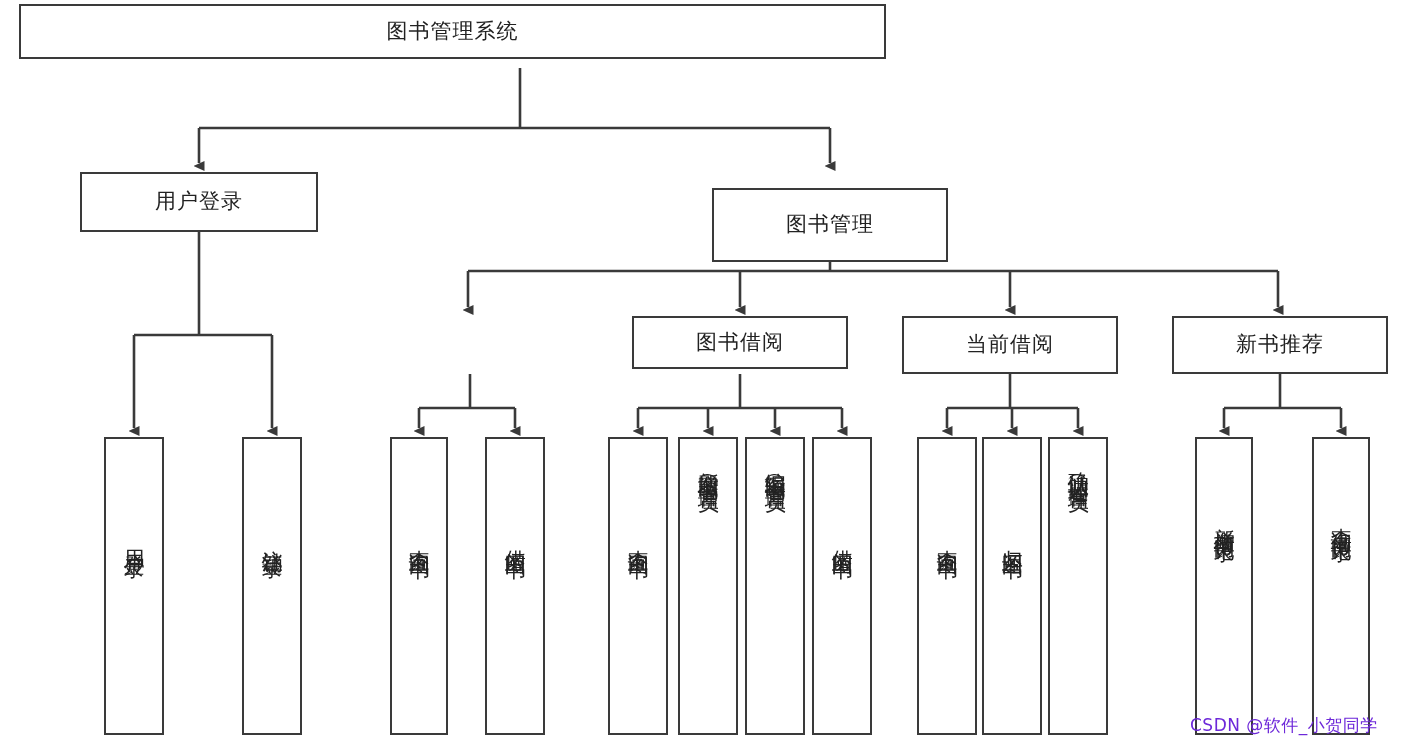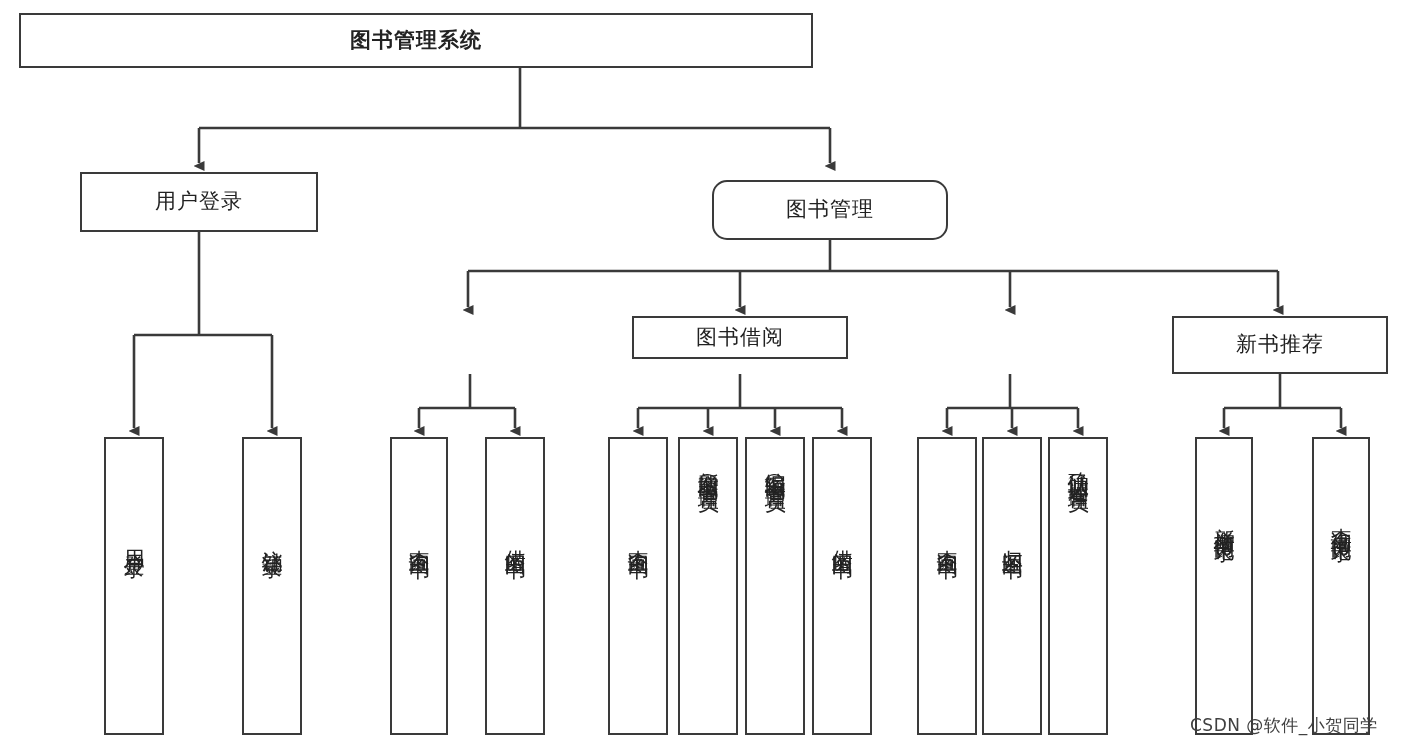--- a/index.html
+++ b/index.html
@@ -58,21 +58,21 @@
     margin-top: 78px;
   }
   .node.v.mid2 .vtext {
     margin-top: 56px;
   }
   .watermark {
     position: absolute;
     left: 1190px;
     top: 714px;
     font-size: 17px;
-    color: #404040;
+    color: #6d28d9;
     white-space: nowrap;
     letter-spacing: 0.5px;
   }
 </style>
 </head>
 <body>
 
 <div id="canvas">
 
   <svg class="wires" viewBox="0 0 1405 747">
@@ -118,33 +118,36 @@
       <path d="M1012,408 L1012,428" marker-end="url(#arrow)"></path>
       <path d="M1078,408 L1078,428" marker-end="url(#arrow)"></path>
 
       <path d="M1280,374 L1280,408"></path>
       <path d="M1224,408 L1341,408"></path>
       <path d="M1224,408 L1224,428" marker-end="url(#arrow)"></path>
       <path d="M1341,408 L1341,428" marker-end="url(#arrow)"></path>
     </g>
   </svg>
 
-  <div class="node h" style="left:19px;top:13px;width:794px;height:55px;font-weight:bold;">
+  <div class="node h" style="left:19px;top:4px;width:867px;height:55px;">
     <span>图书管理系统</span>
   </div>
 
   <div class="node h" style="left:80px;top:172px;width:238px;height:60px;">
     <span>用户登录</span>
   </div>
-  <div class="node h" style="left:712px;top:180px;width:236px;height:60px;border-radius:15px;">
+  <div class="node h" style="left:712px;top:188px;width:236px;height:74px;">
     <span>图书管理</span>
   </div>
 
-  <div class="node h" style="left:632px;top:316px;width:216px;height:43px;">
+  <div class="node h" style="left:632px;top:316px;width:216px;height:53px;">
     <span>图书借阅</span>
+  </div>
+  <div class="node h" style="left:902px;top:316px;width:216px;height:58px;">
+    <span>当前借阅</span>
   </div>
   <div class="node h" style="left:1172px;top:316px;width:216px;height:58px;">
     <span>新书推荐</span>
   </div>
 
   <div class="node v mid" style="left:104px;top:437px;width:60px;height:298px;">
     <span class="vtext">用户登录</span>
   </div>
   <div class="node v mid" style="left:242px;top:437px;width:60px;height:298px;">
     <span class="vtext">注销登录</span>

